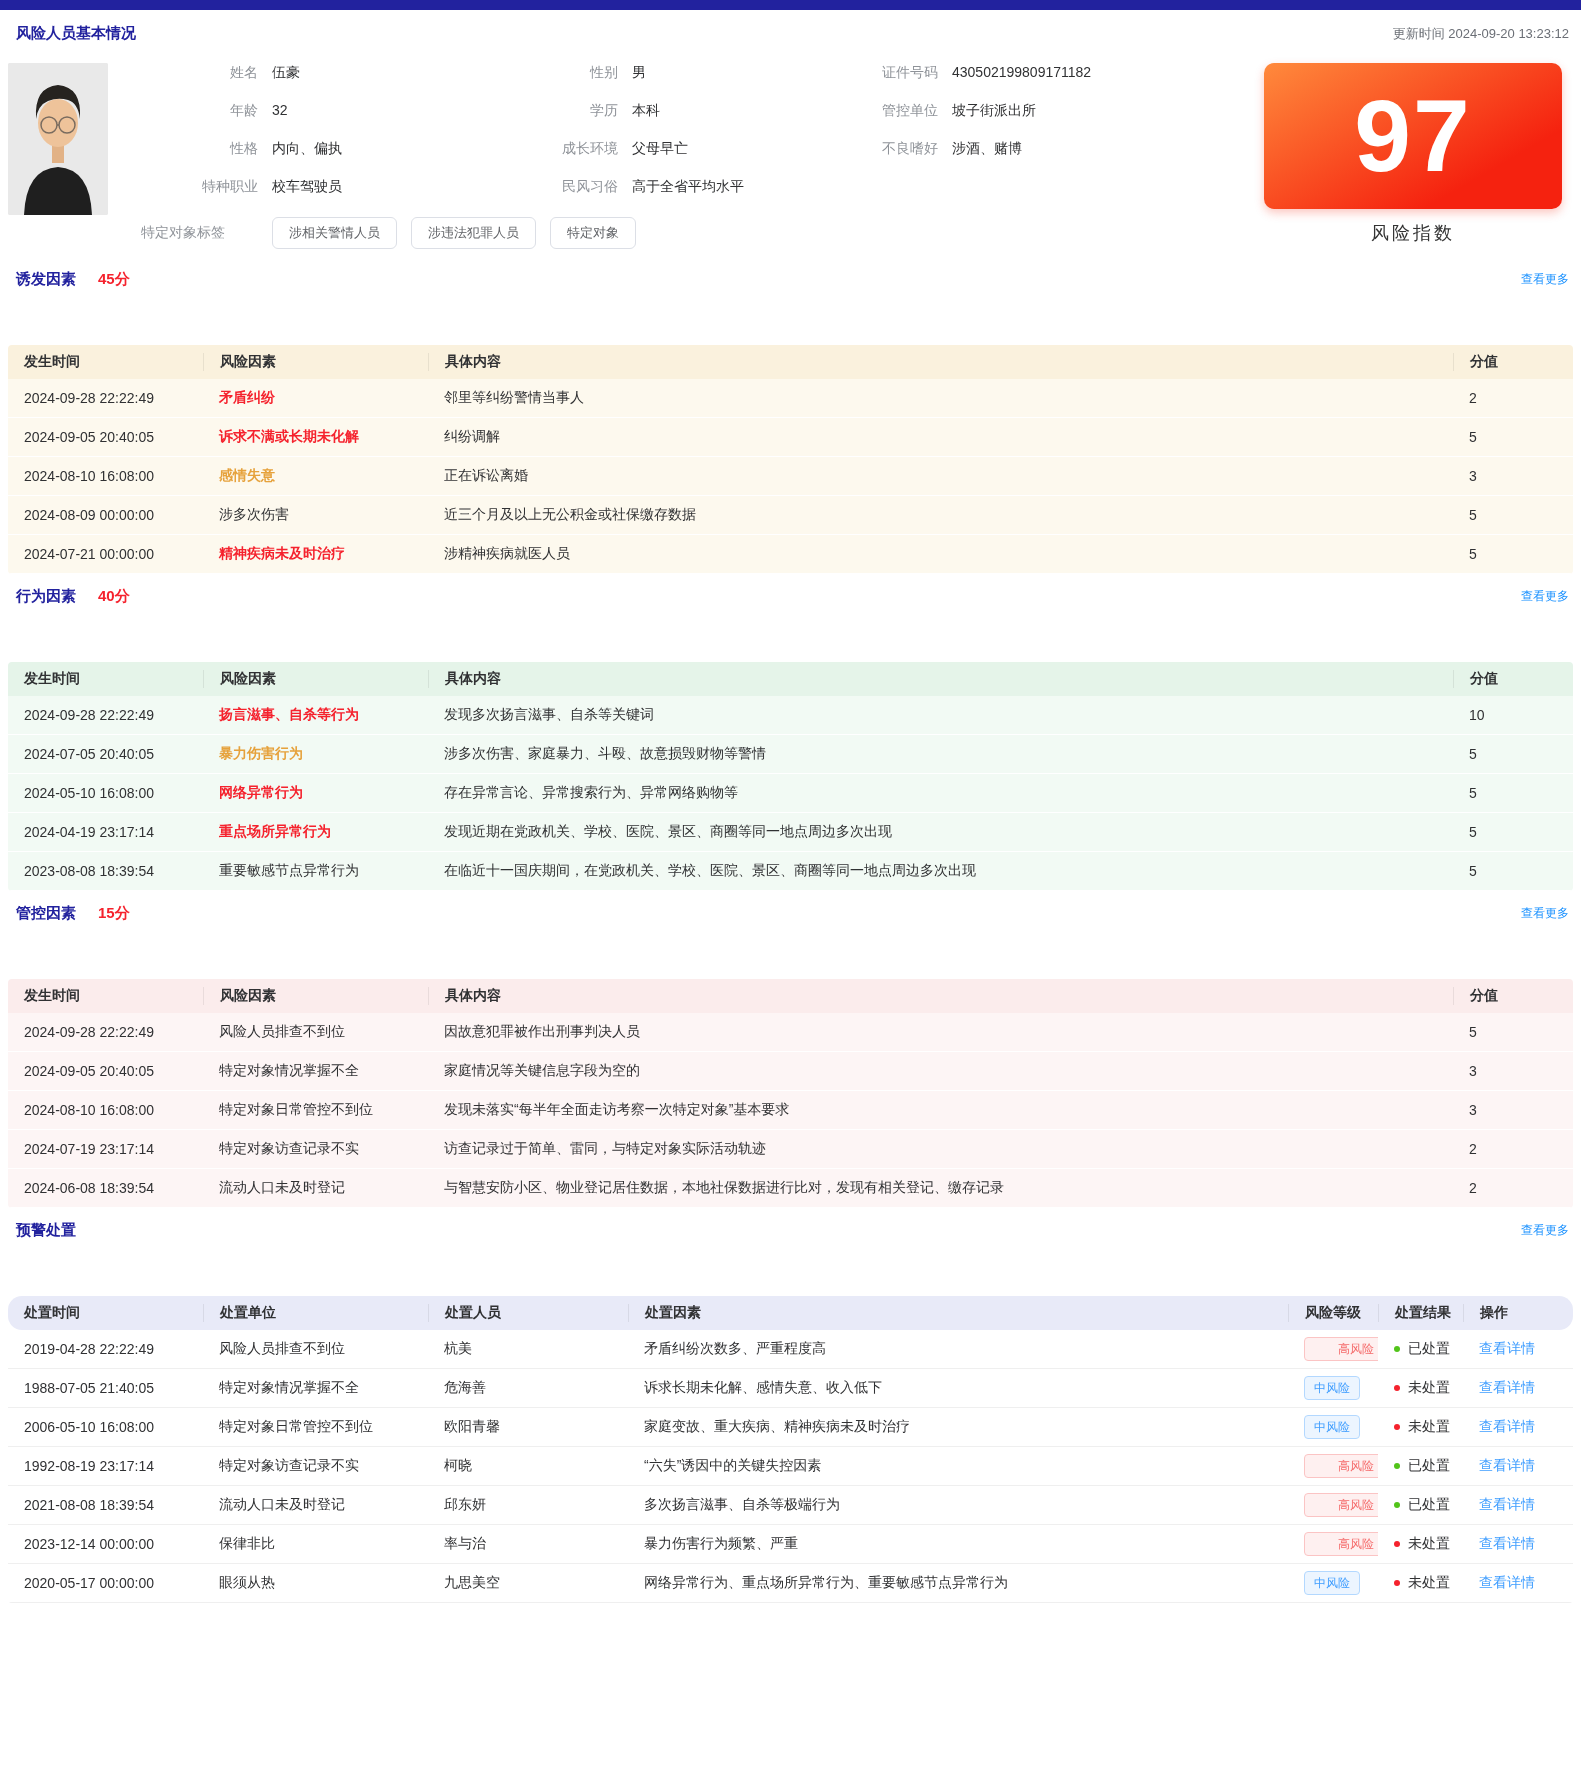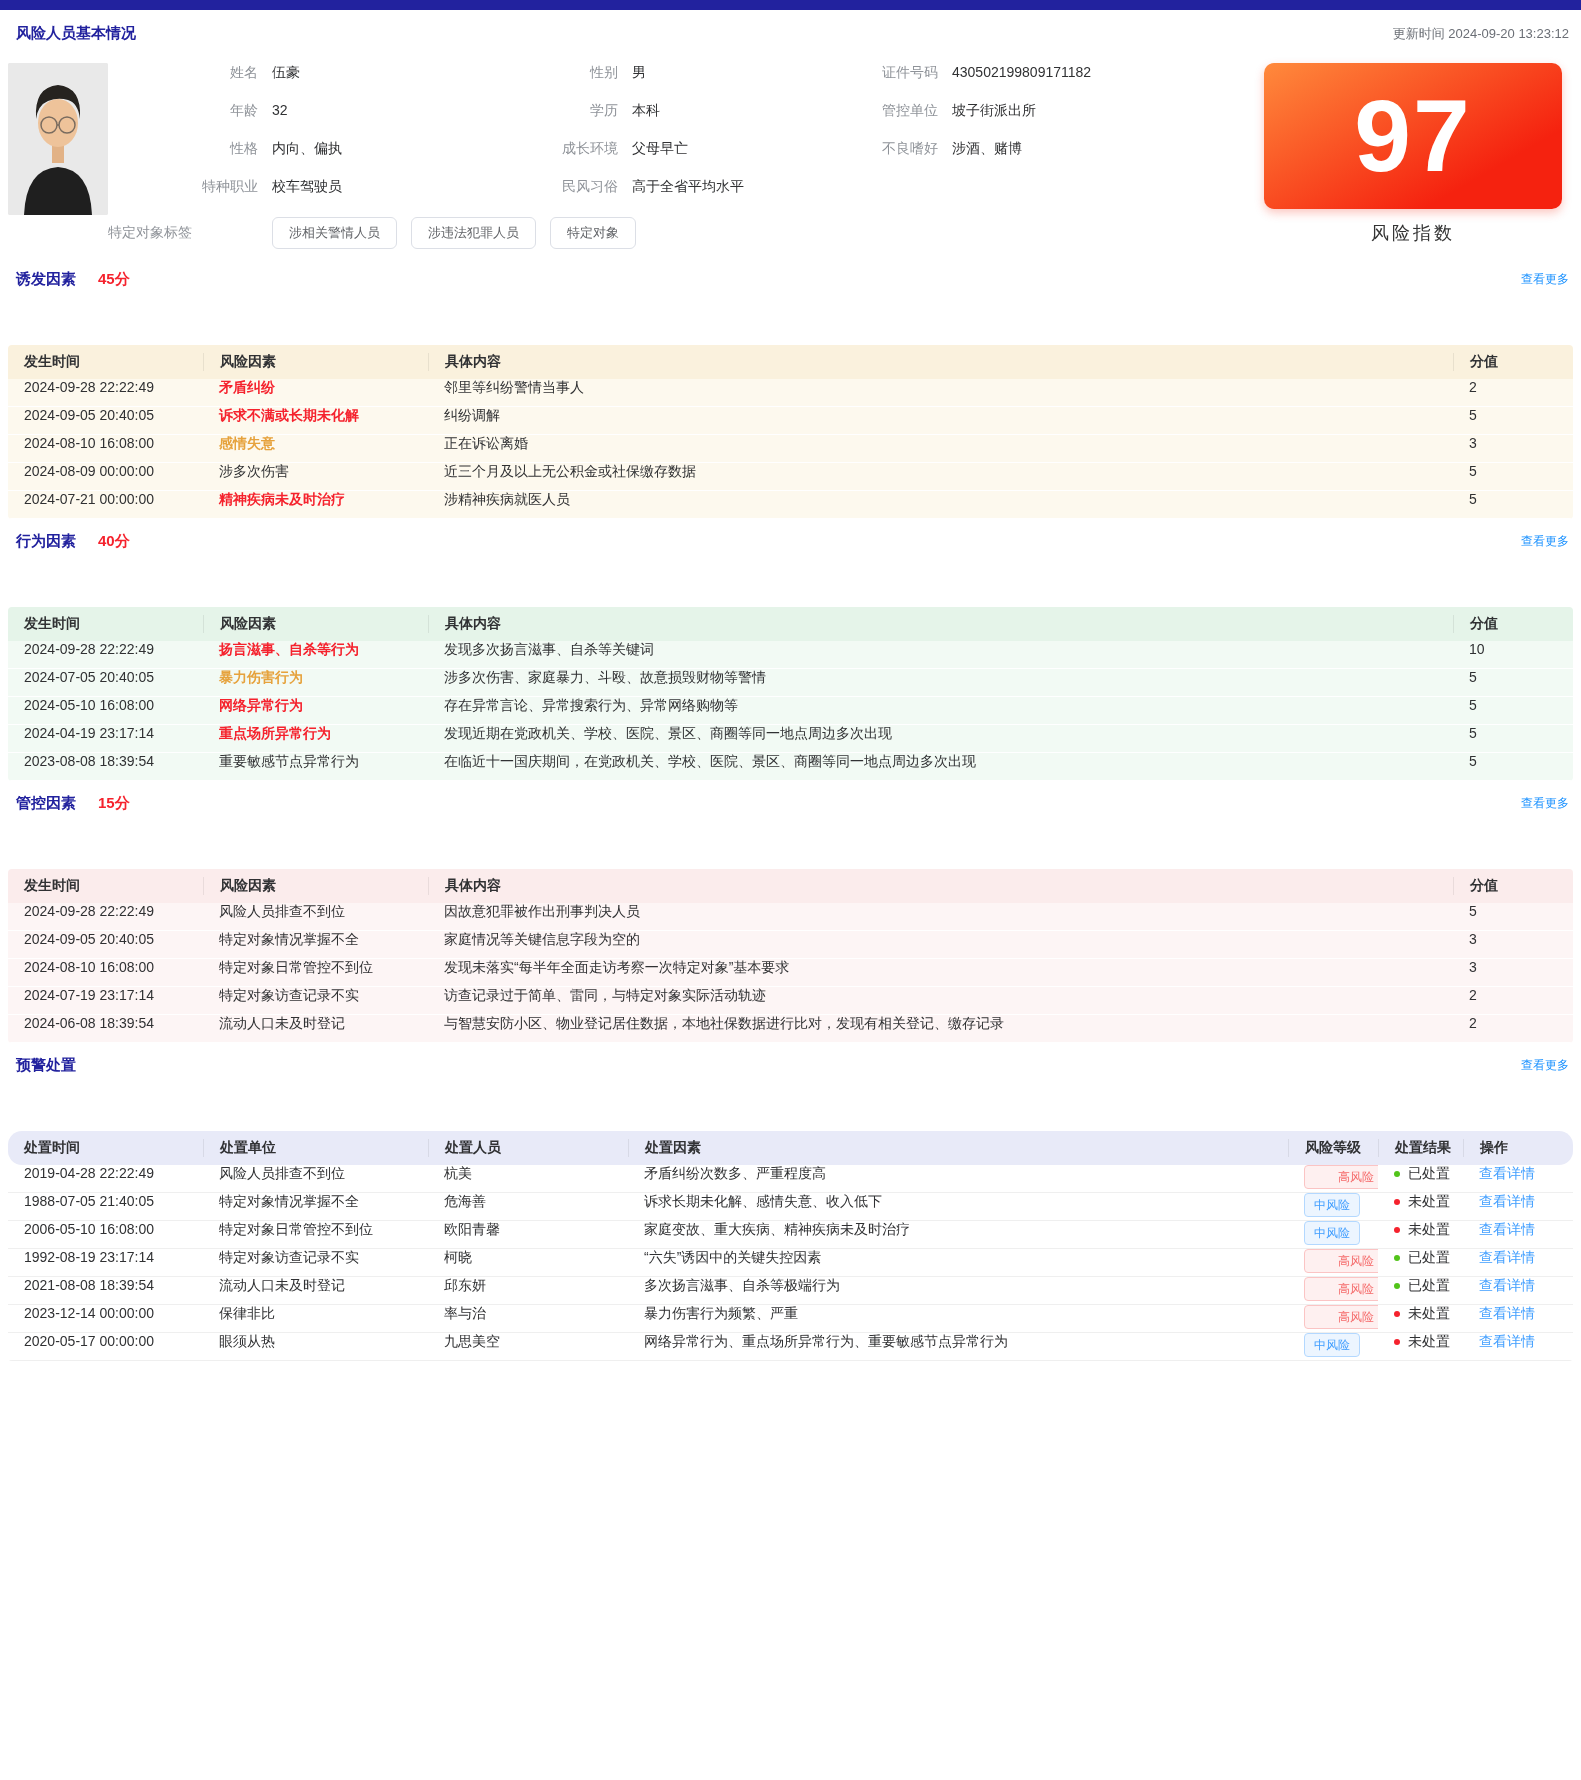--- a/index.html
+++ b/index.html
@@ -20,21 +20,21 @@
   .avatar { width: 100px; height: 152px; margin-top: 14px; flex: none; border-radius: 2px; overflow: hidden; background: #e9e9e9; }
   .avatar svg { display: block; }
   .fields { flex: 1; display: grid; grid-template-columns: 390px 330px 1fr; row-gap: 19px; align-content: start; padding-top: 14px; }
   .field { display: flex; font-size: 14px; line-height: 19px; }
   .field .label { color: #8f9399; text-align: right; flex: none; }
   .field .value { color: #303133; margin-left: 14px; }
   .field.col1 .label { width: 150px; }
   .field.col2 .label { width: 120px; }
   .field.col3 .label { width: 110px; }
   .tags-row { grid-column: 1 / -1; display: flex; align-items: center; font-size: 14px; margin-top: 2px; }
-  .tags-row .label { width: 150px; text-align: left; color: #8f9399; flex: none; }
+  .tags-row .label { width: 150px; text-align: center; color: #8f9399; flex: none; }
   .tag { border: 1px solid #dcdfe6; border-radius: 6px; padding: 6px 16px; font-size: 13px; color: #606266; margin-left: 14px; background: #fff; }
 
   
   .risk-panel { width: 312px; flex: none; display: flex; flex-direction: column; align-items: center; padding-top: 14px; }
   .risk-box { width: 298px; height: 146px; border-radius: 10px;
     background: linear-gradient(150deg, var(--score-grad-a) 0%, var(--score-grad-b) 75%);
     display: flex; align-items: center; justify-content: center;
     box-shadow: 0 4px 10px rgba(245,34,13,0.25); }
   .risk-score { color: #fff; font-size: 102px; font-weight: bold; line-height: 1; letter-spacing: 2px; }
   .risk-label { margin-top: 12px; font-size: 18px; color: #333; letter-spacing: 3px; }
@@ -42,21 +42,21 @@
   
   .section { margin: 0 8px; }
   .section-head { display: flex; align-items: center; padding: 13px 4px 12px 8px; }
   .section-title { color: var(--navy); font-size: 15px; font-weight: bold; }
   .section-score { color: var(--danger); font-size: 15px; font-weight: bold; margin-left: 22px; }
   .more-link { margin-left: auto; color: var(--link); font-size: 12px; text-decoration: none; cursor: pointer; }
 
   .tbl { border-radius: 4px; overflow: hidden; margin-top: 44px; }
   .tbl-head { display: flex; height: 34px; align-items: center; font-size: 14px; font-weight: bold; color: #303133; }
   .tbl-head .cell:not(:first-child) { border-left: 1px solid rgba(0,0,0,0.07); }
-  .t-row { display: flex; height: 28px; align-items: flex-start; font-size: 14px; }
+  .t-row { display: flex; height: 39px; align-items: center; font-size: 14px; }
   .cell { padding-left: 16px; flex: none; white-space: nowrap; overflow: hidden; }
 
   
   .c-time { width: 195px; }
   .c-factor { width: 225px; }
   .c-content { flex: 1 1 auto; min-width: 0; }
   .c-score { width: 120px; }
 
   .theme-warm .tbl-head { background: var(--warm-head); }
   .theme-warm .t-row { background: var(--warm-row); border-bottom: 1px solid #fff; }

